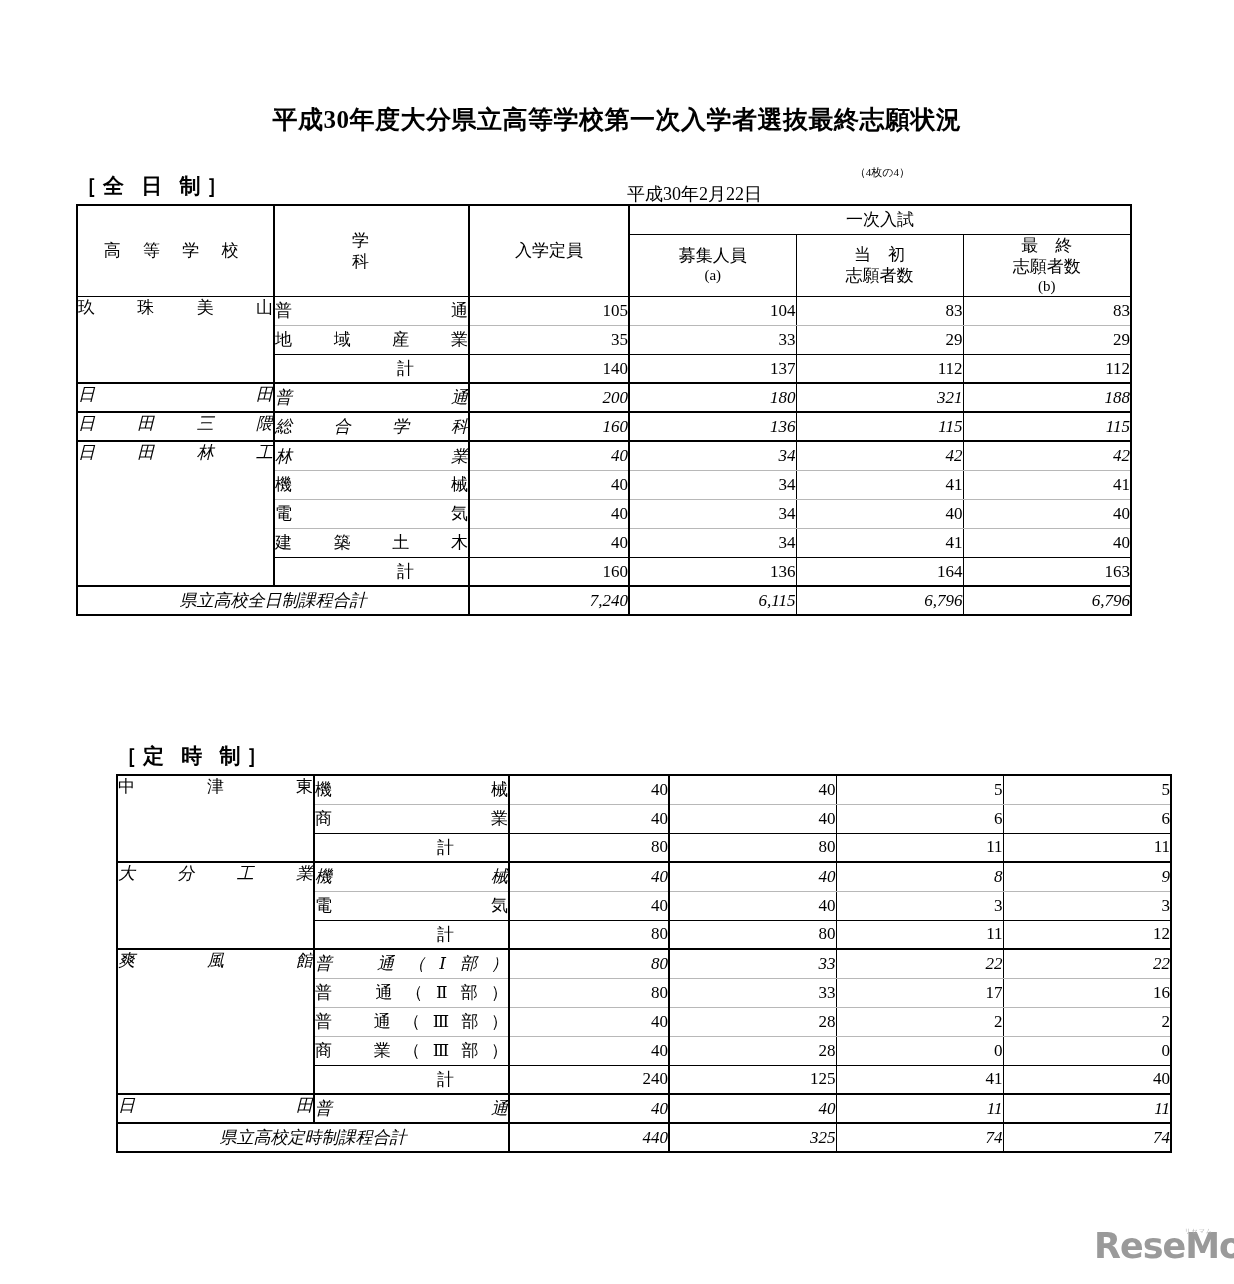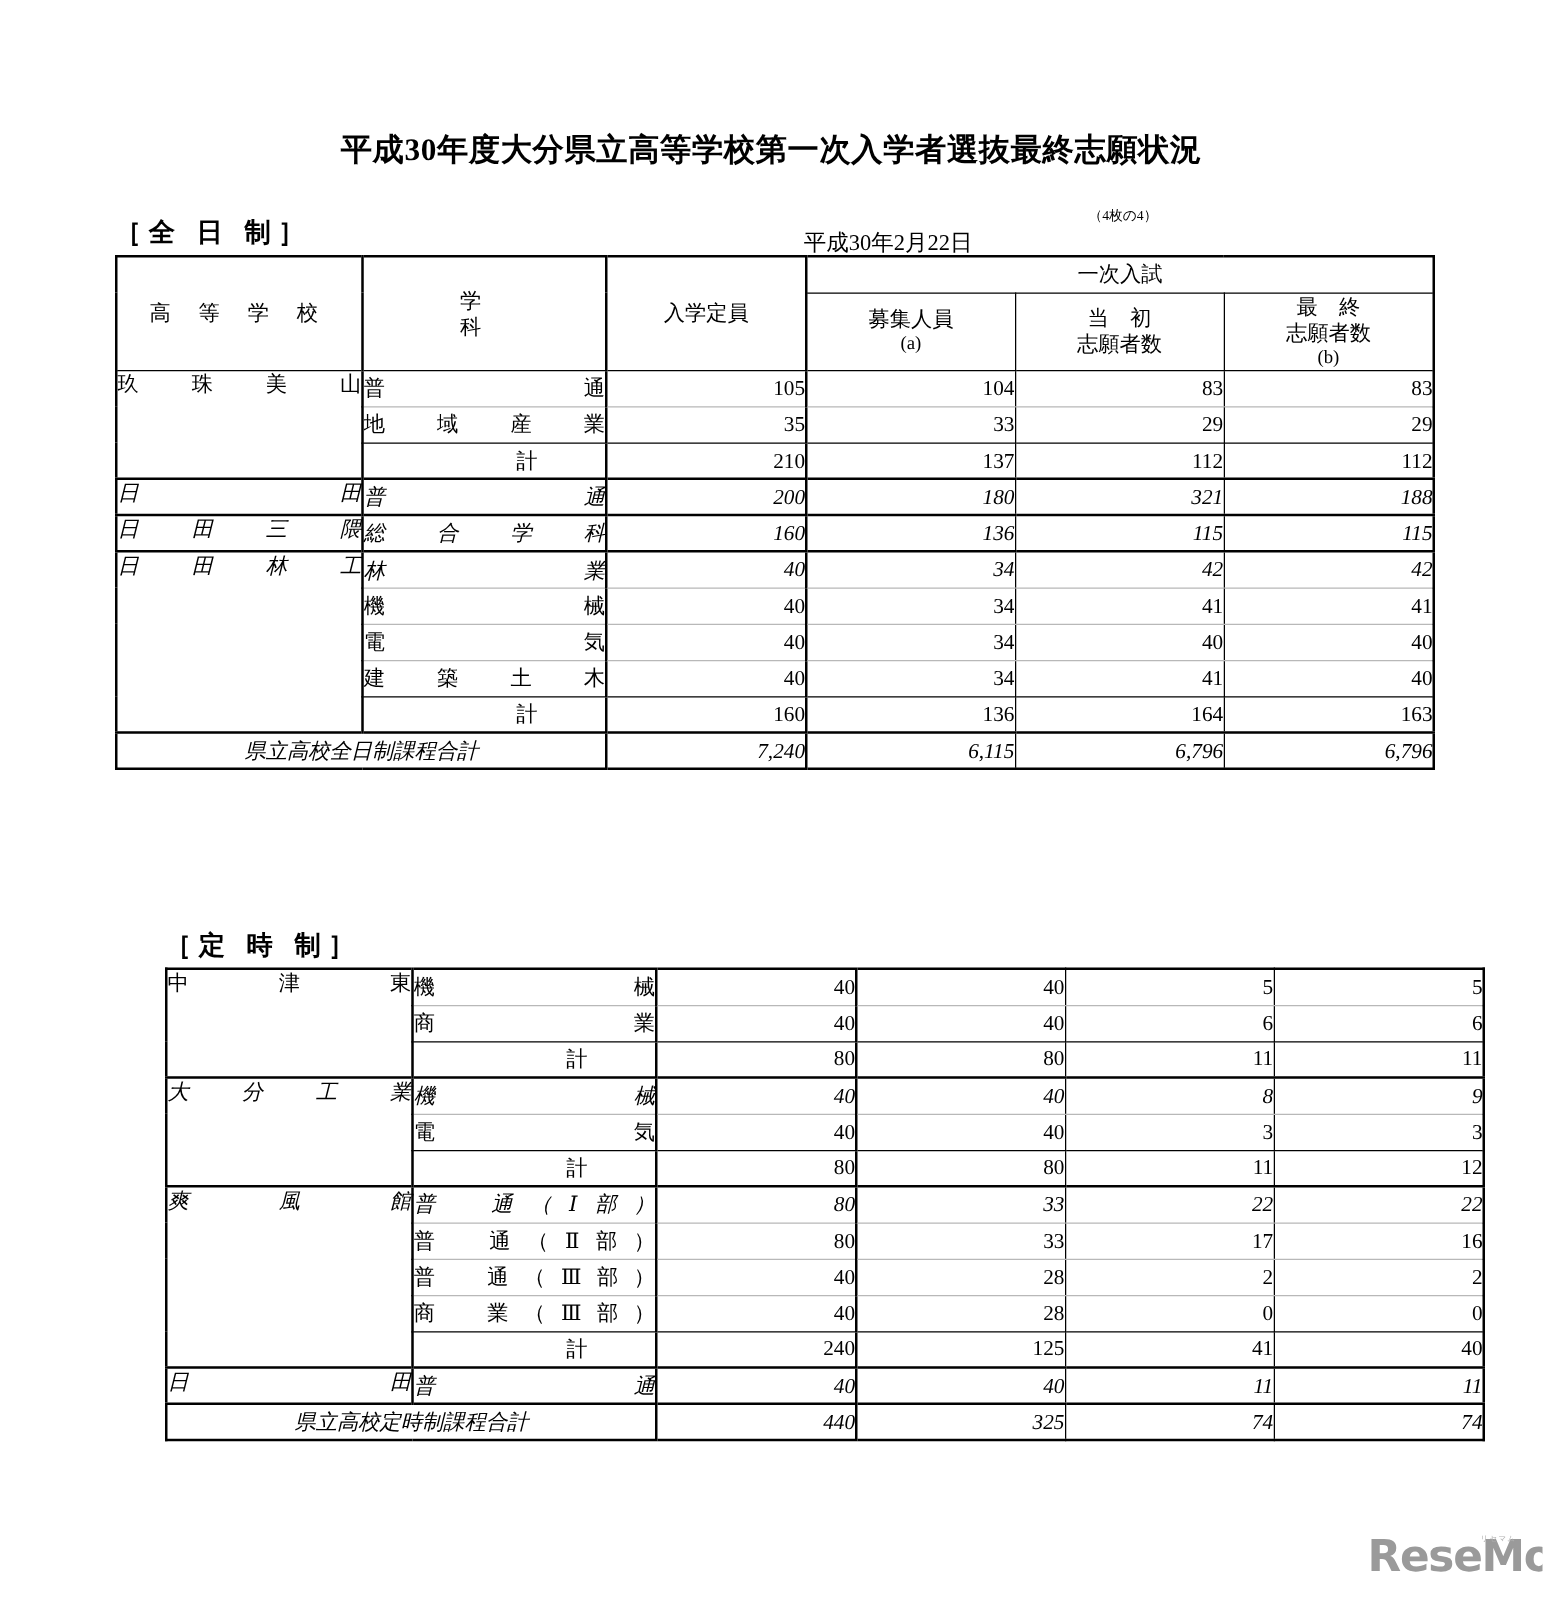--- a/index.html
+++ b/index.html
@@ -25,21 +25,21 @@
     text-align: center;
     font-size: 25px;
     font-weight: bold;
     letter-spacing: 0.5px;
     white-space: nowrap;
   }
 
   
   .section {
     position: absolute;
-    left: 92px;
+    left: 76px;
     width: 836px;
   }
   #section-fulltime { top: 172px; }
   #section-parttime { top: 742px; padding-left: 40px; }
 
   .section-head {
     position: relative;
     height: 32px;
   }
   .section-label {
@@ -232,21 +232,21 @@
         </tr>
         <tr>
           <td class="subject thick-right plain">地 域 産 業</td>
           <td class="num thick-right">35</td>
           <td class="num">33</td>
           <td class="num">29</td>
           <td class="num">29</td>
         </tr>
         <tr>
           <td class="subject thick-right sum">計</td>
-          <td class="num thick-right">210</td>
+          <td class="num thick-right">140</td>
           <td class="num">137</td>
           <td class="num">112</td>
           <td class="num">112</td>
         </tr>
         <tr>
           <td class="school thick-right thick-top" rowspan="1">日　　　田</td>
           <td class="subject thick-right plain thick-top">普　　　通</td>
           <td class="num thick-right thick-top">200</td>
           <td class="num thick-top">180</td>
           <td class="num thick-top">321</td>

